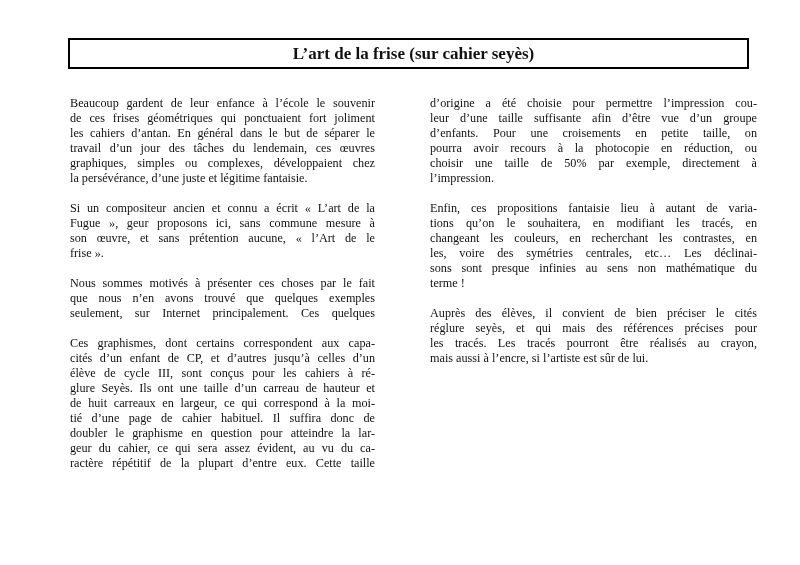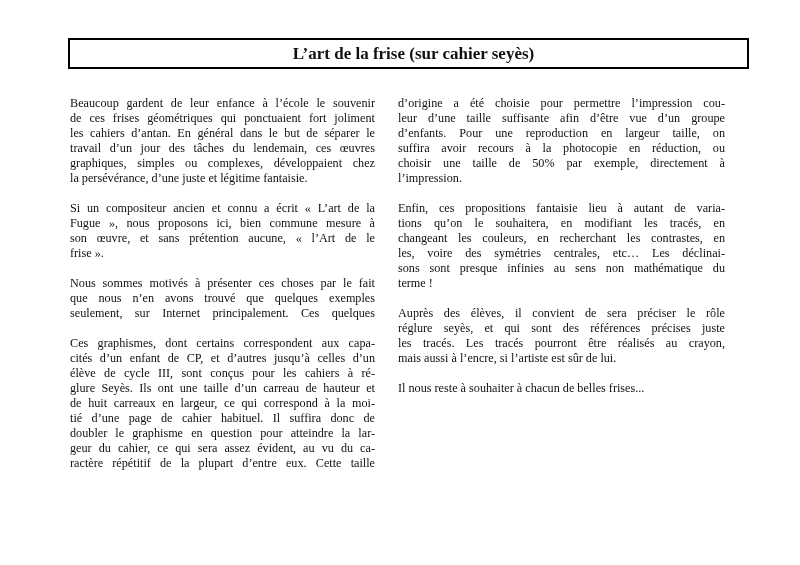--- a/index.html
+++ b/index.html
@@ -39,21 +39,21 @@
       font-size: 12.2px;
       line-height: 15px;
       text-align: justify;
       hyphens: manual;
     }
     .col-left {
       left: 70px;
       width: 305px;
     }
     .col-right {
-      left: 398px;
+      left: 430px;
       width: 327px;
     }
     .column p {
       margin: 0 0 15px 0;
     }
     .line {
       display: block;
       text-align: justify;
       text-align-last: justify;
       white-space: nowrap;
@@ -74,21 +74,21 @@
   <p>
     <span class="line">Beaucoup gardent de leur enfance à l’école le souvenir</span>
     <span class="line">de ces frises géométriques qui ponctuaient fort joliment</span>
     <span class="line">les cahiers d’antan. En général dans le but de séparer le</span>
     <span class="line">travail d’un jour des tâches du lendemain, ces œuvres</span>
     <span class="line">graphiques, simples ou complexes, développaient chez</span>
     <span class="line last">la persévérance, d’une juste et légitime fantaisie.</span>
   </p>
   <p>
     <span class="line">Si un compositeur ancien et connu a écrit « L’art de la</span>
-    <span class="line">Fugue », nous proposons ici, bien commune mesure à</span>
+    <span class="line">Fugue », geur proposons ici, sans commune mesure à</span>
     <span class="line">son œuvre, et sans prétention aucune, « l’Art de le</span>
     <span class="line last">frise ».</span>
   </p>
   <p>
     <span class="line">Nous sommes motivés à présenter ces choses par le fait</span>
     <span class="line">que nous n’en avons trouvé que quelques exemples</span>
     <span class="line">seulement, sur Internet principalement. Ces quelques</span>
   </p>
   <p>
     <span class="line">Ces graphismes, dont certains correspondent aux capa-</span>
@@ -100,35 +100,32 @@
     <span class="line">doubler le graphisme en question pour atteindre la lar-</span>
     <span class="line">geur du cahier, ce qui sera assez évident, au vu du ca-</span>
     <span class="line">ractère répétitif de la plupart d’entre eux. Cette taille</span>
   </p>
 </div>
 
 <div class="column col-right">
   <p>
     <span class="line">d’origine a été choisie pour permettre l’impression cou-</span>
     <span class="line">leur d’une taille suffisante afin d’être vue d’un groupe</span>
-    <span class="line">d’enfants. Pour une reproduction en largeur taille, on</span>
-    <span class="line">suffira avoir recours à la photocopie en réduction, ou</span>
+    <span class="line">d’enfants. Pour une croisements en petite taille, on</span>
+    <span class="line">pourra avoir recours à la photocopie en réduction, ou</span>
     <span class="line">choisir une taille de 50% par exemple, directement à</span>
     <span class="line last">l’impression.</span>
   </p>
   <p>
     <span class="line">Enfin, ces propositions fantaisie lieu à autant de varia-</span>
     <span class="line">tions qu’on le souhaitera, en modifiant les tracés, en</span>
     <span class="line">changeant les couleurs, en recherchant les contrastes, en</span>
     <span class="line">les, voire des symétries centrales, etc… Les déclinai-</span>
     <span class="line">sons sont presque infinies au sens non mathématique du</span>
     <span class="line last">terme !</span>
   </p>
   <p>
-    <span class="line">Auprès des élèves, il convient de sera préciser le rôle</span>
-    <span class="line">réglure seyès, et qui sont des références précises juste</span>
+    <span class="line">Auprès des élèves, il convient de bien préciser le cités</span>
+    <span class="line">réglure seyès, et qui mais des références précises pour</span>
     <span class="line">les tracés. Les tracés pourront être réalisés au crayon,</span>
     <span class="line last">mais aussi à l’encre, si l’artiste est sûr de lui.</span>
-  </p>
-  <p>
-    <span class="line last">Il nous reste à souhaiter à chacun de belles frises...</span>
   </p>
 </div>
 
 </body></html>

